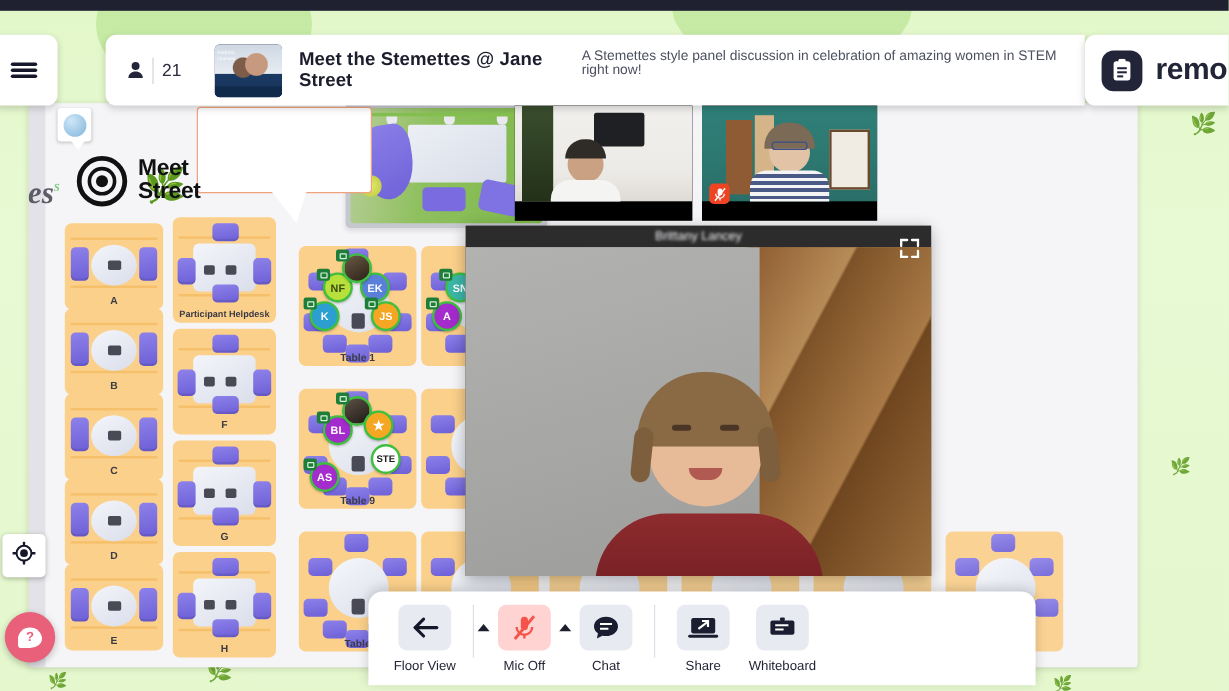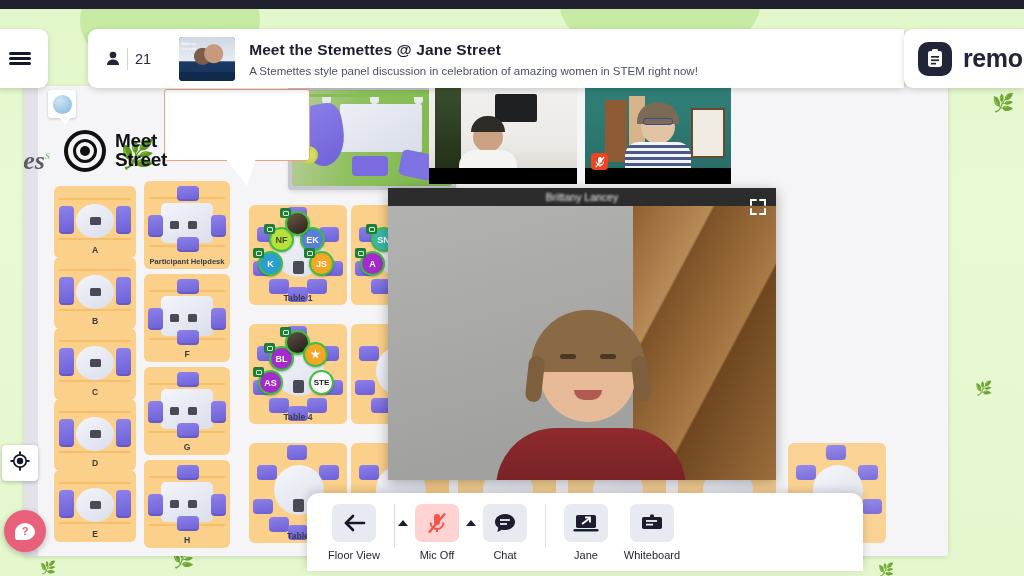--- a/index.html
+++ b/index.html
@@ -33,21 +33,21 @@
 
   #event-thumb { width:56px; height:44px; margin:0 14px 0 12px; border-radius:4px; overflow:hidden; position:relative; background:#1d3557; flex:none; }
   #event-thumb .thumb-img { position:absolute; inset:0; background:
       radial-gradient(circle at 62% 38%, #c79a80 0 9px, transparent 10px),
       radial-gradient(circle at 42% 44%, #7d5c4a 0 8px, transparent 9px),
       linear-gradient(180deg,#cfd8e3 0%,#e7ecf2 55%,#1b3a63 56%,#16325a 100%);
   }
   #event-thumb .thumb-ttl { position:absolute; left:2px; top:4px; font-size:4px; color:#fff; line-height:1.25; width:26px; }
   #event-thumb .thumb-foot { position:absolute; left:0; right:0; bottom:0; height:9px; background:#102a4c; }
 
-  #event-text { display:flex; flex-direction:column; justify-content:center; gap:6px; }
+  #event-text { display:flex; flex-direction:row; justify-content:center; gap:6px; }
   #event-title { font-size:15.5px; font-weight:700; color:#1c1e2e; letter-spacing:.1px; }
   #event-sub { font-size:11.5px; color:#4d5160; }
 
   #brand-card { margin-left:auto; width:120px; display:flex; align-items:center; padding-left:14px; gap:11px; border-radius:9px 0 0 9px; }
   #brand-icon { width:34px; height:34px; border-radius:10px; background:#222438; display:flex; align-items:center; justify-content:center; flex:none; }
   #brand-name { font-size:25px; font-weight:700; color:#222438; letter-spacing:-.4px; white-space:nowrap; }
 
   
   #floor-shell { position:absolute; left:24px; top:86px; width:924px; height:470px; z-index:10; }
   #floor-paper { position:absolute; left:0; top:0; width:924px; height:470px; background:#f2f2f5; border-radius:3px; box-shadow:0 1px 5px rgba(0,0,0,.13); overflow:hidden; }
@@ -416,38 +416,38 @@
         <div class="rseat" style="left:58px;top:74px;"></div>
         <div class="rseat" style="left:39px;top:82px;"></div>
         <div class="disc"></div>
           <div class="lap"></div>
         <div class="puck" style="left:20px;top:22px;background:#a42bcc;">
           <span class="camflag">
               <i></i>
             </span>
           <span>BL</span>
         </div>
-        <div class="puck" style="left:9px;top:46px;background:#a42bcc;">
+        <div class="puck" style="left:9px;top:61px;background:#a42bcc;">
           <span class="camflag">
               <i></i>
             </span>
           <span>AS</span>
         </div>
         <div class="puck" style="left:36px;top:6px;background:linear-gradient(150deg,#5e5346,#1f1a16);">
           <span class="camflag">
               <i></i>
             </span>
         </div>
         <div class="puck" style="left:54px;top:18px;background:#f5a623;font-size:11px;">
           <span>★</span>
         </div>
         <div class="puck" style="left:60px;top:46px;background:#ffffff;color:#1b1b1b;font-size:8px;border-color:#3fbf3f;">
           <span>STE</span>
         </div>
-        <div class="cap">Table 4</div>
+        <div class="cap">Table 9</div>
       </div>
 
       <div class="tbl round-tbl" style="left:313px;top:238px;">
         <div class="rseat" style="left:38px;top:2px;"></div>
         <div class="rseat" style="left:8px;top:22px;"></div>
         <div class="rseat" style="left:4px;top:56px;"></div>
         <div class="rseat" style="left:20px;top:74px;"></div>
         <div class="disc"></div>
           <div class="lap"></div>
       </div>
@@ -635,21 +635,21 @@
 
   <div class="tb-item">
     <div class="tb-icon bg-grey">
       <svg width="26" height="20" viewBox="0 0 26 20">
           <rect x="3" y="2" width="20" height="13" rx="1.8" fill="#1b1e31"></rect>
           <rect x="0.5" y="16" width="25" height="2.4" rx="1.2" fill="#1b1e31"></rect>
           <path d="M9 11l8-6" stroke="#fff" stroke-width="1.8"></path>
           <polyline points="12,4.5 17,4.5 17,9.5" fill="none" stroke="#fff" stroke-width="1.8"></polyline>
         </svg>
     </div>
-    <div class="tb-label">Jane</div>
+    <div class="tb-label">Share</div>
   </div>
 
   <div class="tb-item">
     <div class="tb-icon bg-grey">
       <svg width="24" height="19" viewBox="0 0 24 19">
           <rect x="2" y="3" width="20" height="12" rx="1.8" fill="#1b1e31"></rect>
           <rect x="10" y="0.5" width="4" height="3" rx="1" fill="#1b1e31"></rect>
           <line x1="6" y1="7" x2="17" y2="7" stroke="#fff" stroke-width="1.7"></line>
           <line x1="6" y1="10.6" x2="13" y2="10.6" stroke="#fff" stroke-width="1.7"></line>
         </svg>

